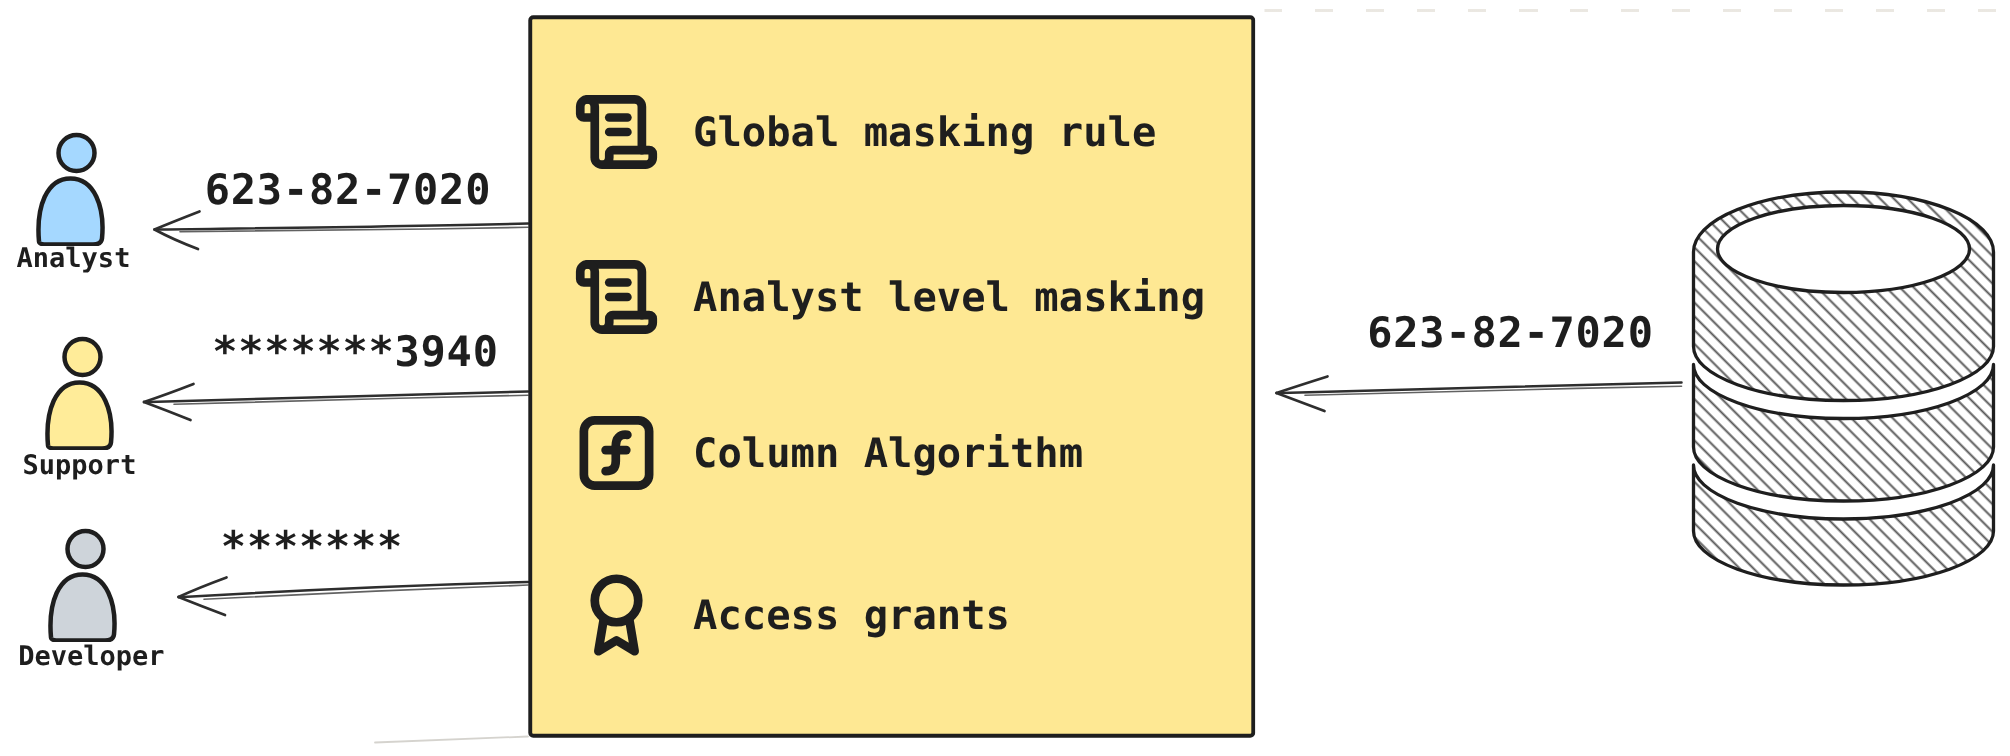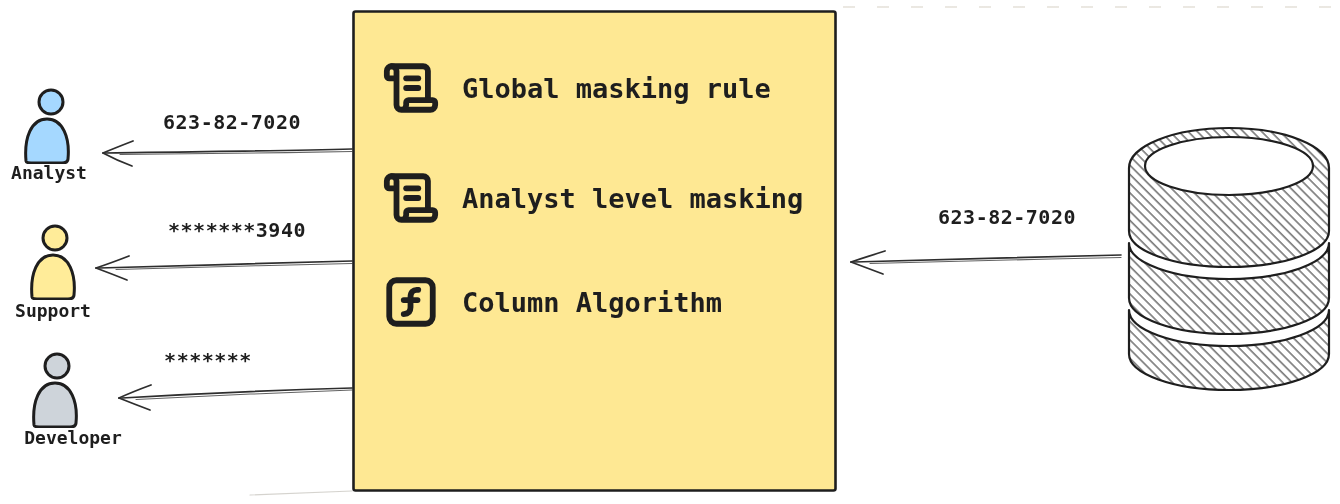--- a/index.html
+++ b/index.html
@@ -8,21 +8,21 @@
     font-family:"DejaVu Sans Mono","Liberation Mono",monospace;color:#1e1e1e;
   }
   .abs{position:absolute;}
   
   .faint-line{
     left:843px;top:6px;width:497px;height:2px;opacity:.75;
     background:repeating-linear-gradient(90deg,#e4e0d8 0 12px,transparent 12px 34px);
   }
   
   .value-label{
-    width:200px;text-align:center;font-size:20px;font-weight:700;
+    width:200px;text-align:center;font-size:28px;font-weight:700;
     letter-spacing:.5px;white-space:nowrap;
   }
   
   .actor-label{
     width:110px;text-align:center;font-size:18px;font-weight:700;white-space:nowrap;
   }
   
   .box-items{left:352px;top:10px;width:485px;height:482px;border-radius:13px;}
   .box-item{
     position:absolute;left:30px;height:64px;display:flex;align-items:center;gap:22px;
@@ -88,21 +88,21 @@
   </svg>
   <div class="abs actor-label" style="left:-2px;top:300px">Support</div>
   <div class="abs value-label" style="left:137px;top:218px">*******3940</div>
 
   <svg class="abs" style="left:30px;top:352px" width="50" height="76" viewBox="0 0 50 76">
     <g stroke="#1e1e1e" stroke-width="3" stroke-linejoin="round" fill="#ced4da">
       <circle cx="27" cy="14" r="12"></circle>
       <path d="M4 73 C2 50 9 31 25 31 C41 31 48 50 46 71 C45.6 74.5 43 75 40 75 L9 75 C5.5 75 4.2 74.5 4 73 Z"></path>
     </g>
   </svg>
-  <div class="abs actor-label" style="left:18px;top:427px">Developer</div>
+  <div class="abs actor-label" style="left:6px;top:427px">Developer</div>
   <div class="abs value-label" style="left:108px;top:348px">*******</div>
 
   <svg class="abs" style="left:352px;top:10px" width="485" height="482" viewBox="0 0 485 482">
     <rect x="1.5" y="1.5" width="482" height="479" rx="2" stroke="#1e1e1e" stroke-width="2.6" fill="#fee893"></rect>
   </svg>
 
   <div class="abs box-items">
 
     <div class="box-item" style="top:46px">
       <svg width="58" height="58" viewBox="0 0 24 24" fill="none" stroke="#1e1e1e" stroke-width="2.4" stroke-linecap="round" stroke-linejoin="round">
@@ -126,20 +126,27 @@
 
     <div class="box-item" style="top:260px">
       <svg width="58" height="58" viewBox="0 0 24 24" fill="none" stroke="#1e1e1e" stroke-width="2.4" stroke-linecap="round" stroke-linejoin="round">
         <rect width="18" height="18" x="3" y="3" rx="3"></rect>
         <path d="M9 17c2 0 2.8-1 2.8-2.8V10c0-2 1-3.3 3.2-3"></path>
         <path d="M9 11.2h5.7"></path>
       </svg>
       <span class="item-label">Column Algorithm</span>
     </div>
 
+    <div class="box-item" style="top:368px">
+      <svg width="58" height="64" viewBox="0 0 24 24" fill="none" stroke="#1e1e1e" stroke-width="2.4" stroke-linecap="round" stroke-linejoin="round">
+        <circle cx="12" cy="8" r="6"></circle>
+        <path d="M15.477 12.89 17 22l-5-3-5 3 1.523-9.11"></path>
+      </svg>
+      <span class="item-label">Access grants</span>
+    </div>
 
   </div>
 
   <div class="abs value-label" style="left:907px;top:205px">623-82-7020</div>
 
   <svg class="abs" style="left:1126px;top:126px" width="206" height="266" viewBox="0 0 206 266">
     <defs>
       <pattern id="hatch" patternUnits="userSpaceOnUse" width="6.5" height="6.5" patternTransform="rotate(-45)">
         <line x1="1" y1="0" x2="1" y2="6.5" stroke="#575757" stroke-width="1.3"></line>
       </pattern>

